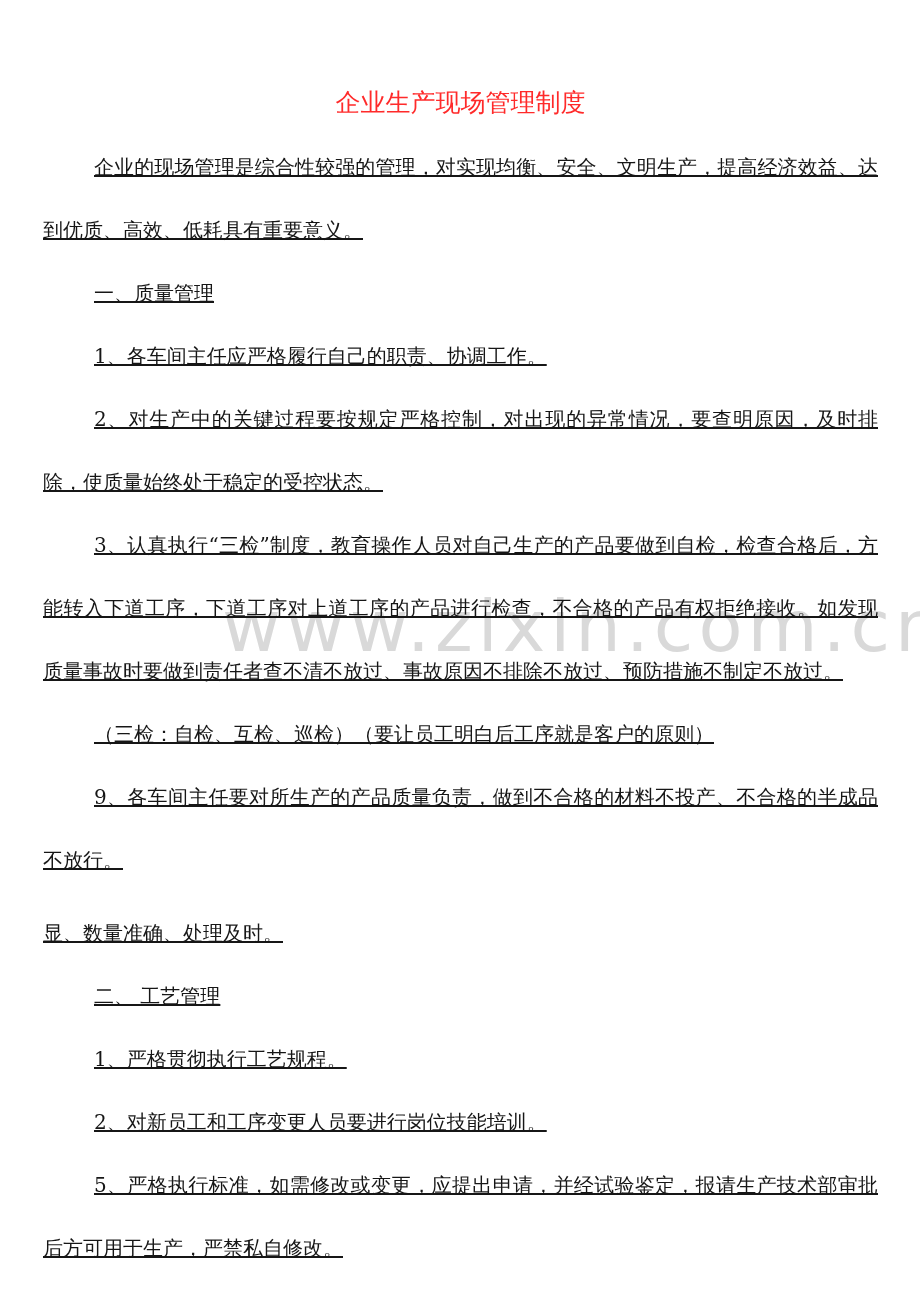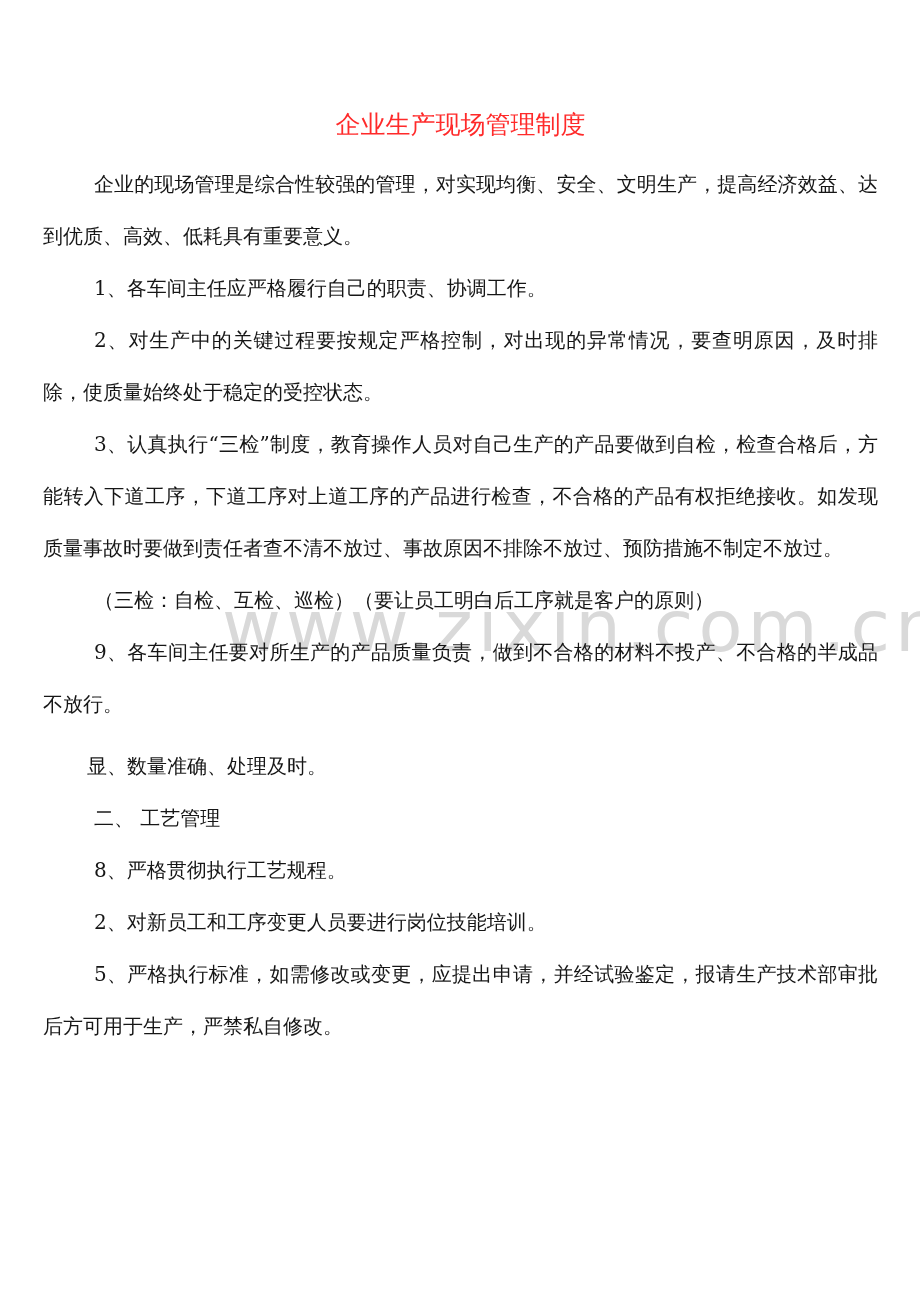--- a/index.html
+++ b/index.html
@@ -24,74 +24,75 @@
     font-weight: 400;
     letter-spacing: 5px;
     color: #d9d9d9;
     white-space: nowrap;
     z-index: 0;
     user-select: none;
   }
   .content {
     position: relative;
     z-index: 1;
-    padding: 102px 42px 0 43px;
+    padding: 80px 42px 0 43px;
   }
   .doc-title {
     margin: 0 0 10px 0;
     text-align: center;
     color: #ff2a2a;
     font-size: 25px;
     font-weight: 400;
     line-height: 46px;
   }
   .para {
     margin: 0;
     font-size: 20px;
-    line-height: 52px;
+    line-height: 63px;
     color: #161616;
     text-align: justify;
     text-indent: 2.55em;
+    text-decoration: underline;
   }
   .para.flush {
     text-indent: 0;
     margin-top: 10px;
-    margin-left: 44px;
   }
 </style>
 </head>
 <body>
 
 <div class="page">
 
   <div class="watermark">www.zixin.com.cn</div>
 
   <div class="content">
 
     <h1 class="doc-title">企业生产现场管理制度</h1>
 
     <p class="para">企业的现场管理是综合性较强的管理，对实现均衡、安全、文明生产，提高经济效益、达到优质、高效、低耗具有重要意义。</p>
 
+    <p class="para">一、质量管理</p>
 
     <p class="para">1、各车间主任应严格履行自己的职责、协调工作。</p>
 
     <p class="para">2、对生产中的关键过程要按规定严格控制，对出现的异常情况，要查明原因，及时排除，使质量始终处于稳定的受控状态。</p>
 
     <p class="para">3、认真执行“三检”制度，教育操作人员对自己生产的产品要做到自检，检查合格后，方能转入下道工序，下道工序对上道工序的产品进行检查，不合格的产品有权拒绝接收。如发现质量事故时要做到责任者查不清不放过、事故原因不排除不放过、预防措施不制定不放过。</p>
 
     <p class="para">（三检：自检、互检、巡检）（要让员工明白后工序就是客户的原则）</p>
 
     <p class="para">9、各车间主任要对所生产的产品质量负责，做到不合格的材料不投产、不合格的半成品不放行。</p>
 
 
     <p class="para flush">显、数量准确、处理及时。</p>
 
     <p class="para">二、 工艺管理</p>
 
-    <p class="para">8、严格贯彻执行工艺规程。</p>
+    <p class="para">1、严格贯彻执行工艺规程。</p>
 
     <p class="para">2、对新员工和工序变更人员要进行岗位技能培训。</p>
 
 
     <p class="para">5、严格执行标准，如需修改或变更，应提出申请，并经试验鉴定，报请生产技术部审批后方可用于生产，严禁私自修改。</p>
 
   </div>
 </div>
 
 </body></html>

